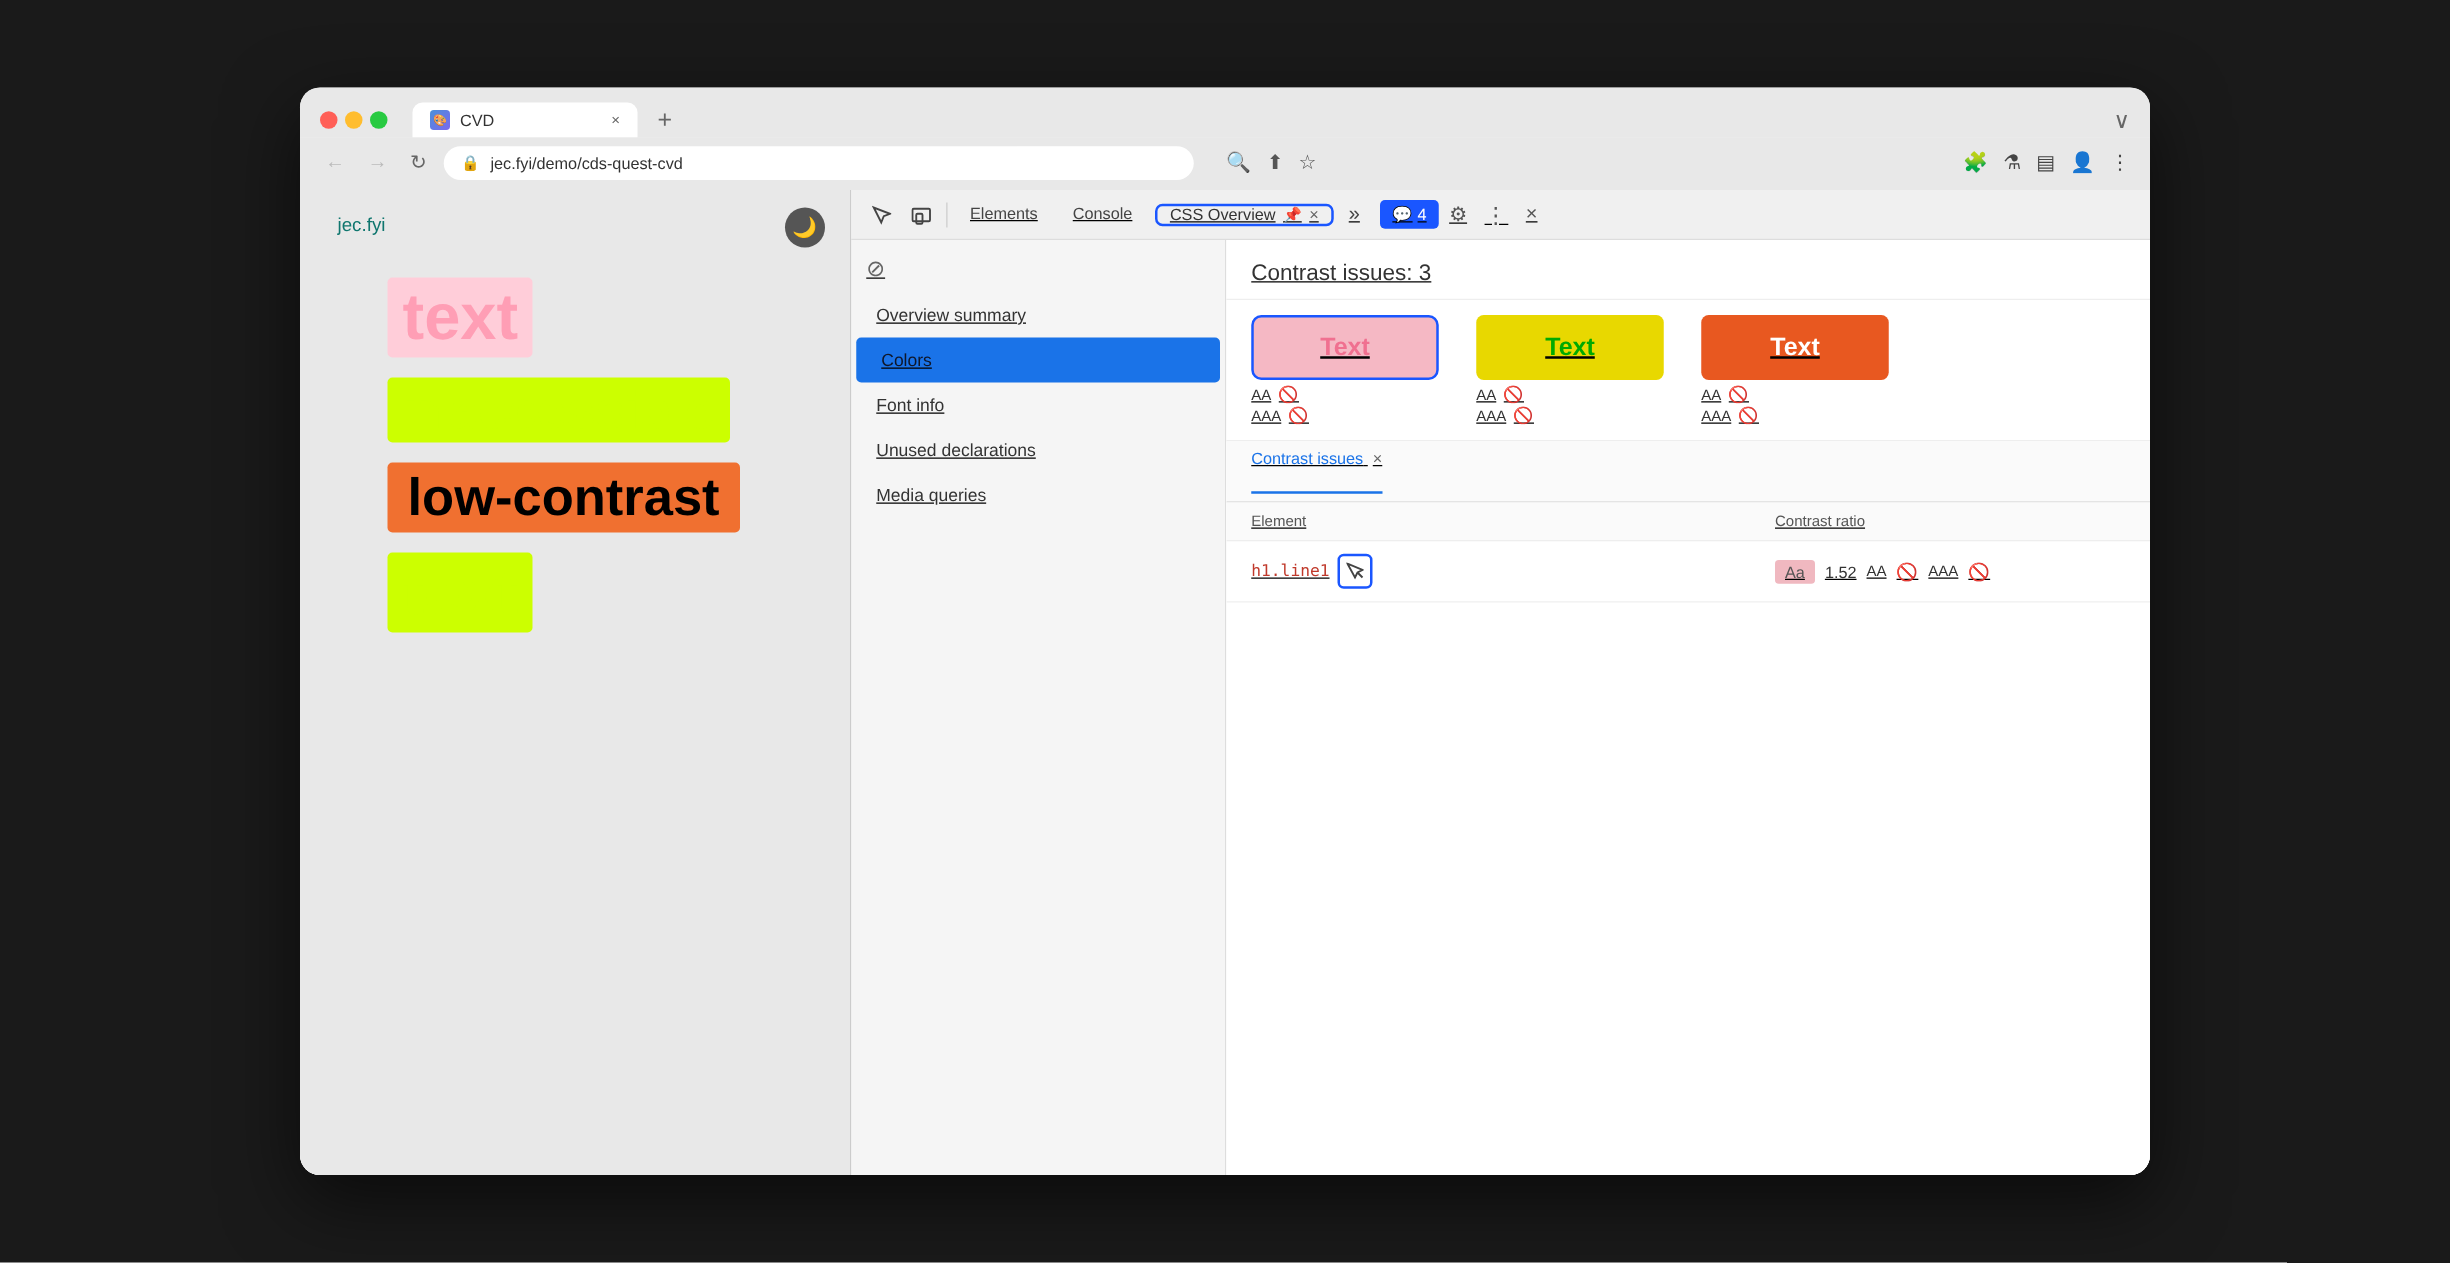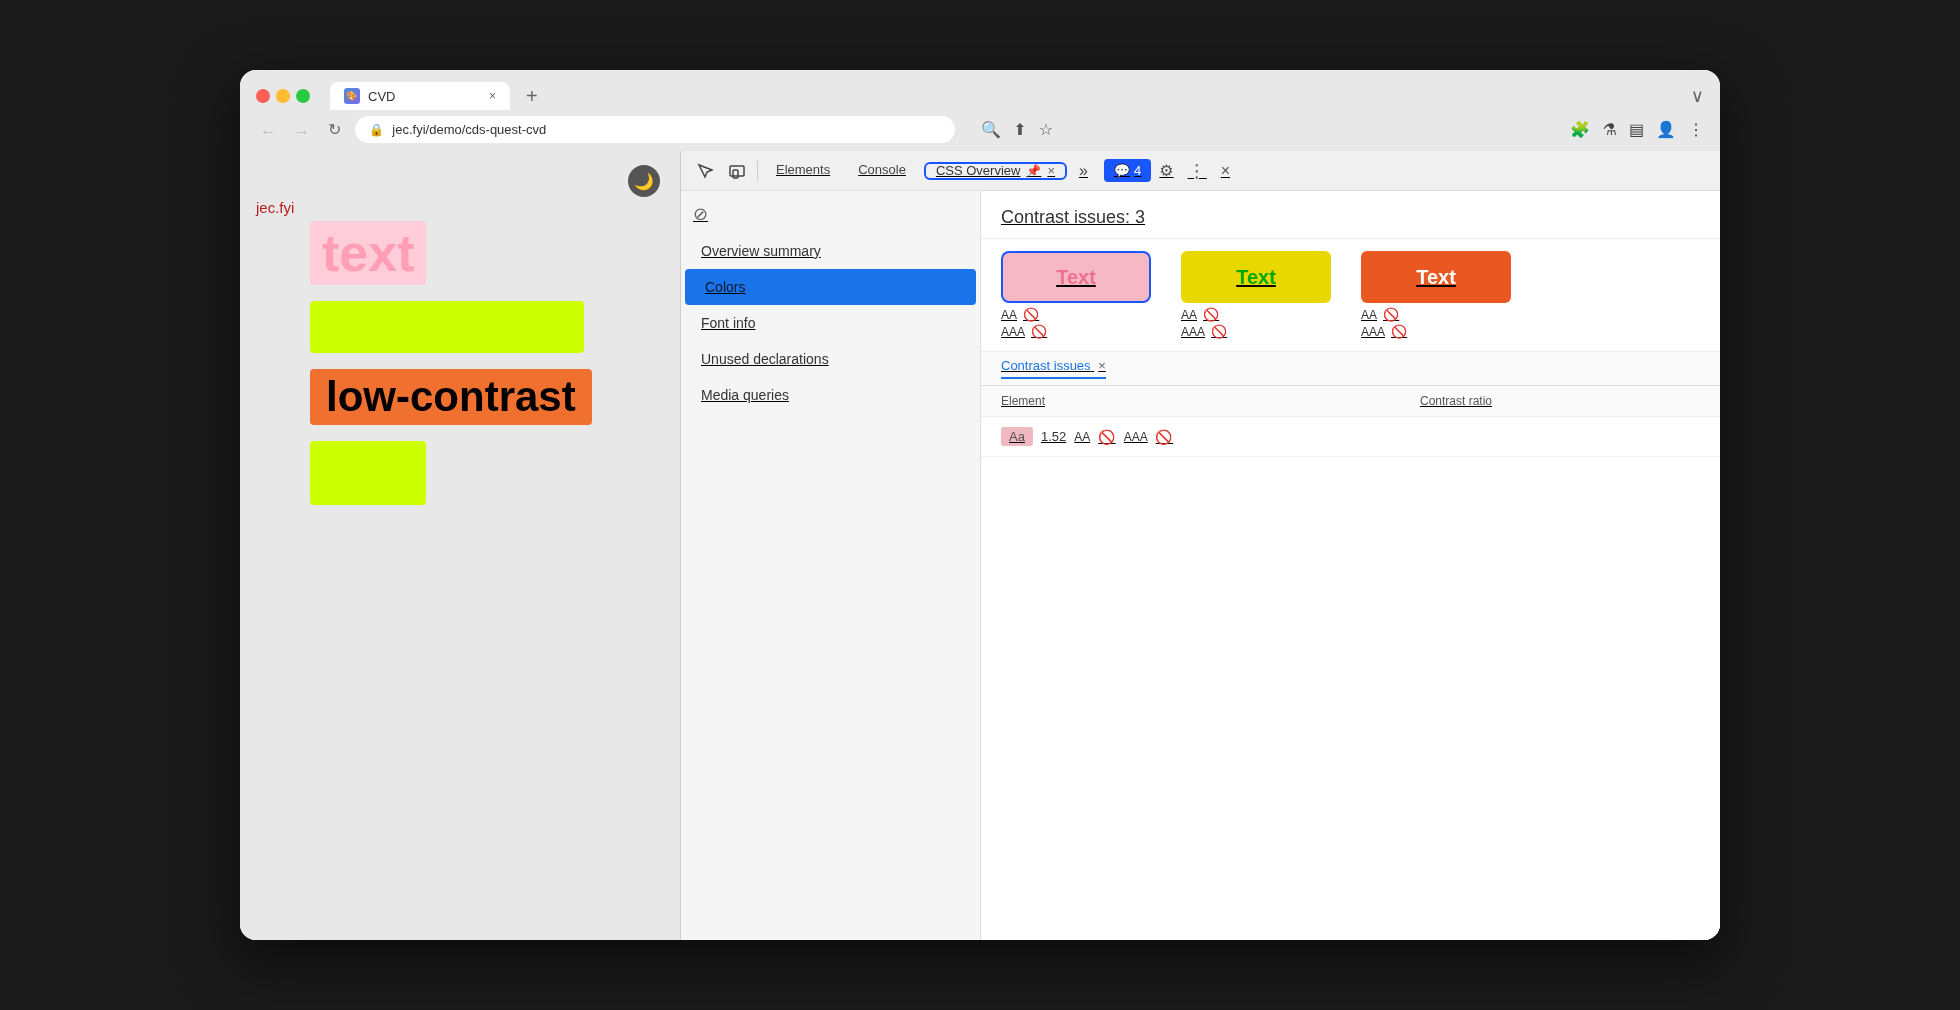--- a/index.html
+++ b/index.html
@@ -179,25 +179,24 @@
       background: #e8e8e8;
       display: flex;
       flex-direction: column;
       padding: 20px 30px;
       gap: 20px;
       position: relative;
     }
 
     .page-site-label {
       font-size: 15px;
-      color: #b91c1c;
+      color: #0f766e;
       position: absolute;
       top: 20px;
-      left: 16px;
-      margin-top: 28px;
+      left: 30px;
     }
 
     .page-moon {
       position: absolute;
       top: 14px;
       right: 20px;
       background: #555;
       color: white;
       border-radius: 50%;
       width: 32px;
@@ -486,21 +485,21 @@
       display: flex;
       align-items: center;
       gap: 8px;
       border-bottom: 1px solid #ddd;
       background: #fafafa;
     }
 
     .ct-tab {
       font-size: 13px;
       color: #1a73e8;
-      padding-bottom: 4px;
+      padding-bottom: 19px;
       border-bottom: 2px solid #1a73e8;
       cursor: pointer;
     }
 
     .ct-close {
       margin-left: 4px;
       color: #666;
       cursor: pointer;
     }
 
@@ -755,20 +754,29 @@
               <span class="ct-tab">
                 <span>Contrast issues</span>
                 <span class="ct-close">×</span>
               </span>
             </div>
             <div class="ct-col-headers">
               <span class="ct-col-element">Element</span>
               <span class="ct-col-ratio">Contrast ratio</span>
             </div>
             <div class="ct-row">
+              <div class="ct-element-name">
+                <span>h1.line1</span>
+                <div class="ct-inspect-btn">
+                  <svg width="14" height="14" viewBox="0 0 14 14" fill="none" stroke="#444" stroke-width="1.5">
+                    <path d="M1 1 L7 12 L9 8 L13 6 Z"></path>
+                    <path d="M9 8 L13 12"></path>
+                  </svg>
+                </div>
+              </div>
               <div class="ct-ratio-area">
                 <span class="ct-aa-swatch">Aa</span>
                 <span class="ct-ratio-text">1.52</span>
                 <span class="ct-badge">AA</span>
                 <span class="ct-no">🚫</span>
                 <span class="ct-badge">AAA</span>
                 <span class="ct-no">🚫</span>
               </div>
             </div>
           </div>

